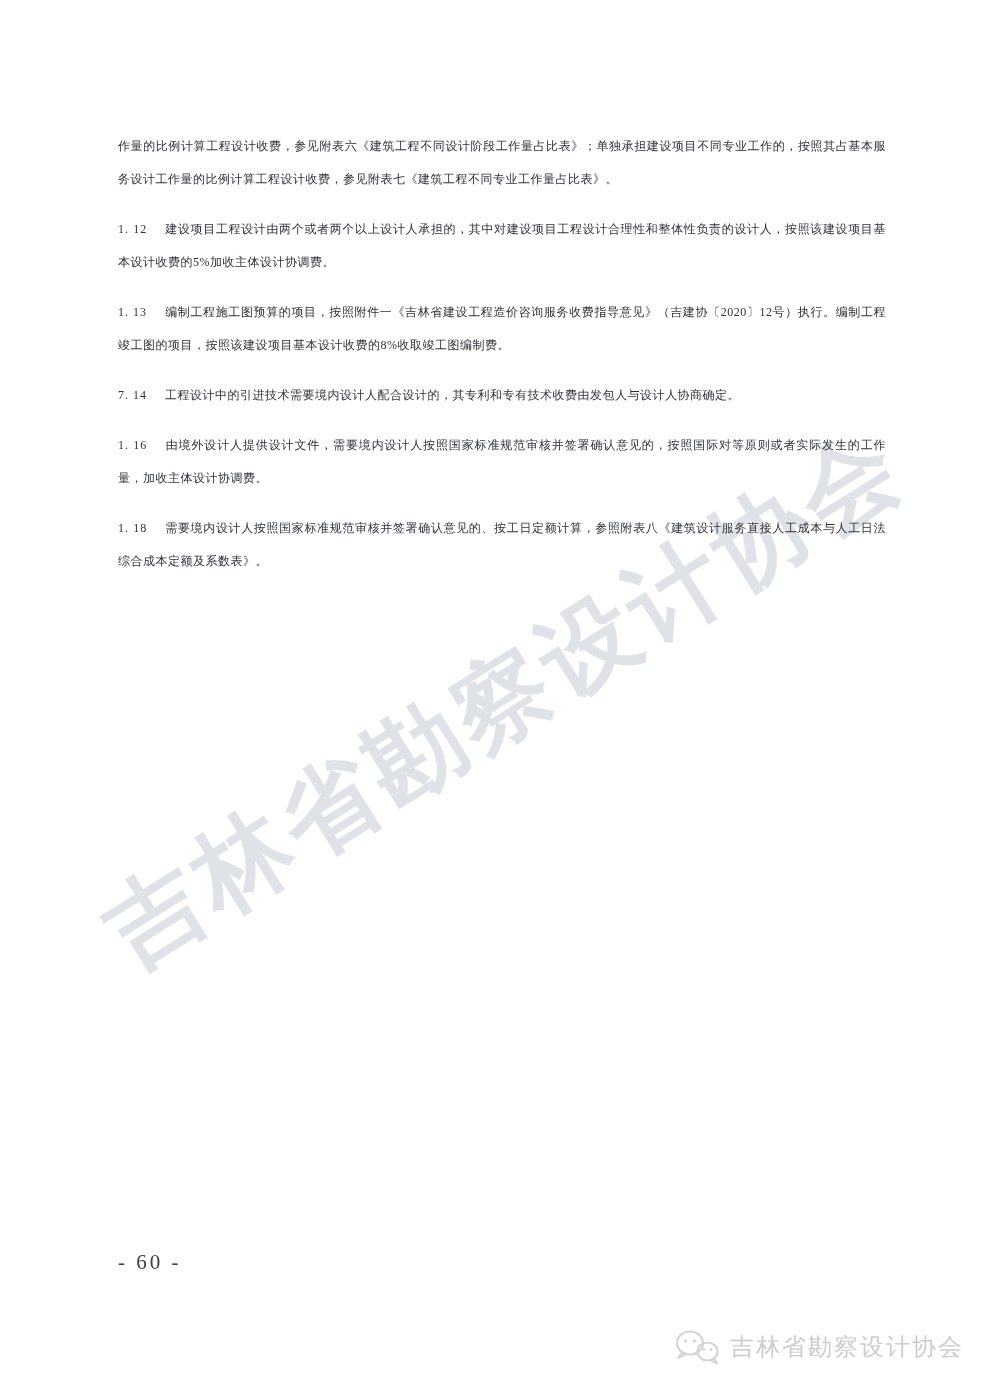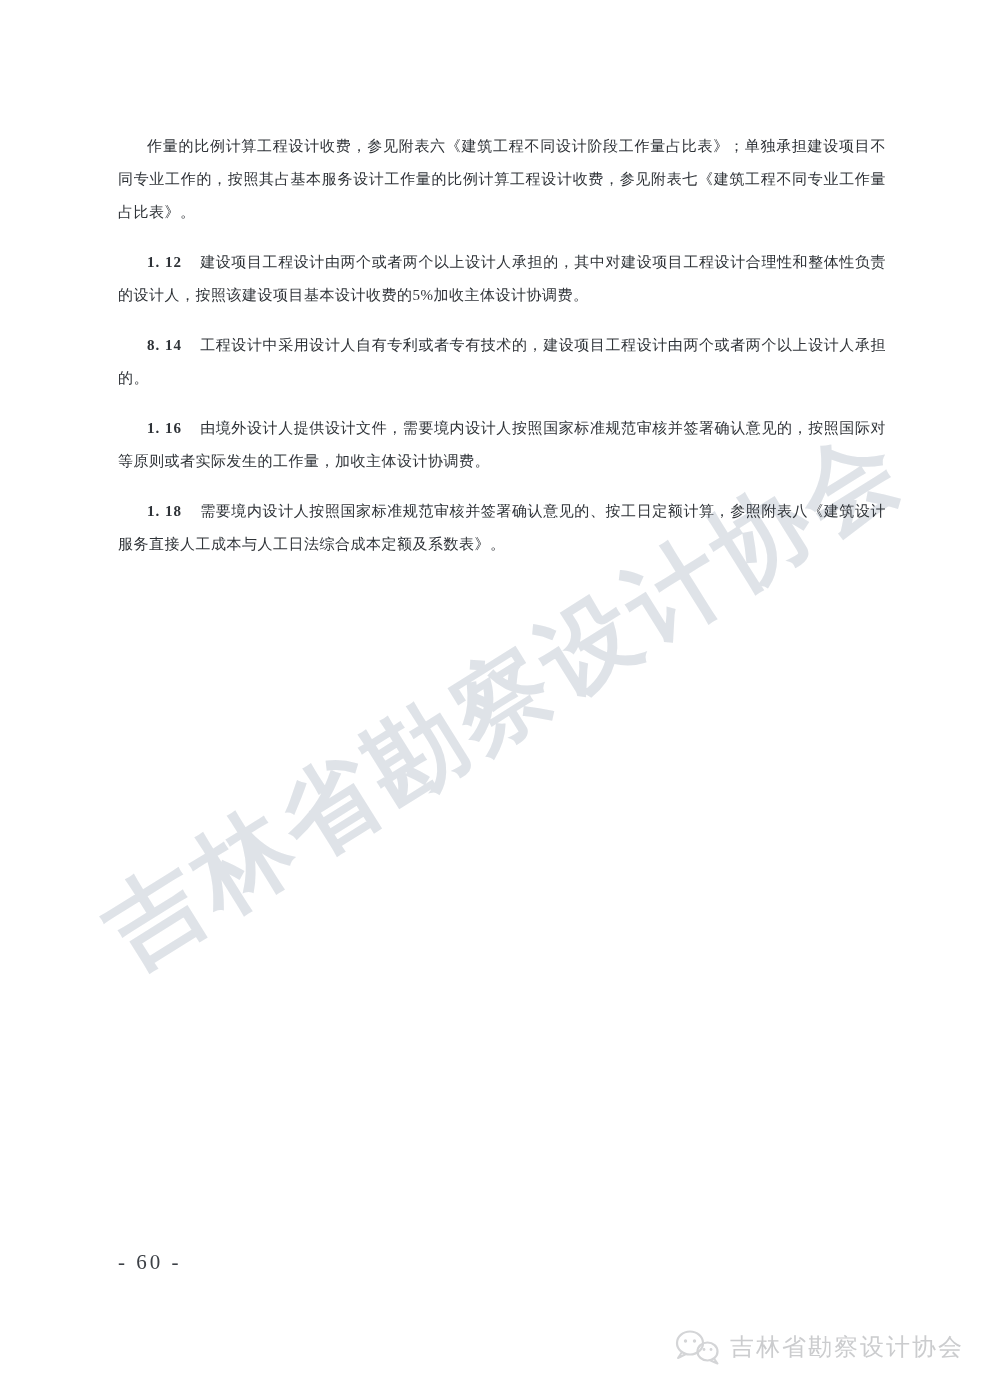--- a/index.html
+++ b/index.html
@@ -37,31 +37,30 @@
   
   .content {
     position: absolute;
     left: 118px;
     top: 130px;
     width: 768px;
     z-index: 1;
   }
   .content p.para {
     margin: 0 0 17px 0;
-    font-size: 15px;
+    font-size: 12px;
     line-height: 33px;
     text-align: justify;
     text-justify: inter-ideograph;
     letter-spacing: 0.5px;
   }
   .content p.para .pnum {
-    font-weight: 700;
+    font-weight: 400;
     margin-right: 18px;
     letter-spacing: 1px;
-    margin-left: 29px;
   }
   .content p.para .pnum:empty {
     margin-right: 0;
   }
   .page-number {
     position: absolute;
     left: 118px;
     top: 1250px;
     z-index: 1;
     font-size: 21px;
@@ -96,23 +95,26 @@
   <div class="content">
 
     <p class="para">
       <span class="pnum"></span><span>作量的比例计算工程设计收费，参见附表六《建筑工程不同设计阶段工作量占比表》；单独承担建设项目不同专业工作的，按照其占基本服务设计工作量的比例计算工程设计收费，参见附表七《建筑工程不同专业工作量占比表》。</span>
     </p>
 
     <p class="para">
       <span class="pnum">1. 12</span><span>建设项目工程设计由两个或者两个以上设计人承担的，其中对建设项目工程设计合理性和整体性负责的设计人，按照该建设项目基本设计收费的5%加收主体设计协调费。</span>
     </p>
 
+    <p class="para">
+      <span class="pnum">1. 13</span><span>编制工程施工图预算的项目，按照附件一《吉林省建设工程造价咨询服务收费指导意见》（吉建协〔2020〕12号）执行。编制工程竣工图的项目，按照该建设项目基本设计收费的8%收取竣工图编制费。</span>
+    </p>
 
     <p class="para">
-      <span class="pnum">8. 14</span><span>工程设计中采用设计人自有专利或者专有技术的，建设项目工程设计由两个或者两个以上设计人承担的。</span>
+      <span class="pnum">7. 14</span><span>工程设计中的引进技术需要境内设计人配合设计的，其专利和专有技术收费由发包人与设计人协商确定。</span>
     </p>
 
 
     <p class="para">
       <span class="pnum">1. 16</span><span>由境外设计人提供设计文件，需要境内设计人按照国家标准规范审核并签署确认意见的，按照国际对等原则或者实际发生的工作量，加收主体设计协调费。</span>
     </p>
 
 
     <p class="para">
       <span class="pnum">1. 18</span><span>需要境内设计人按照国家标准规范审核并签署确认意见的、按工日定额计算，参照附表八《建筑设计服务直接人工成本与人工日法综合成本定额及系数表》。</span>

